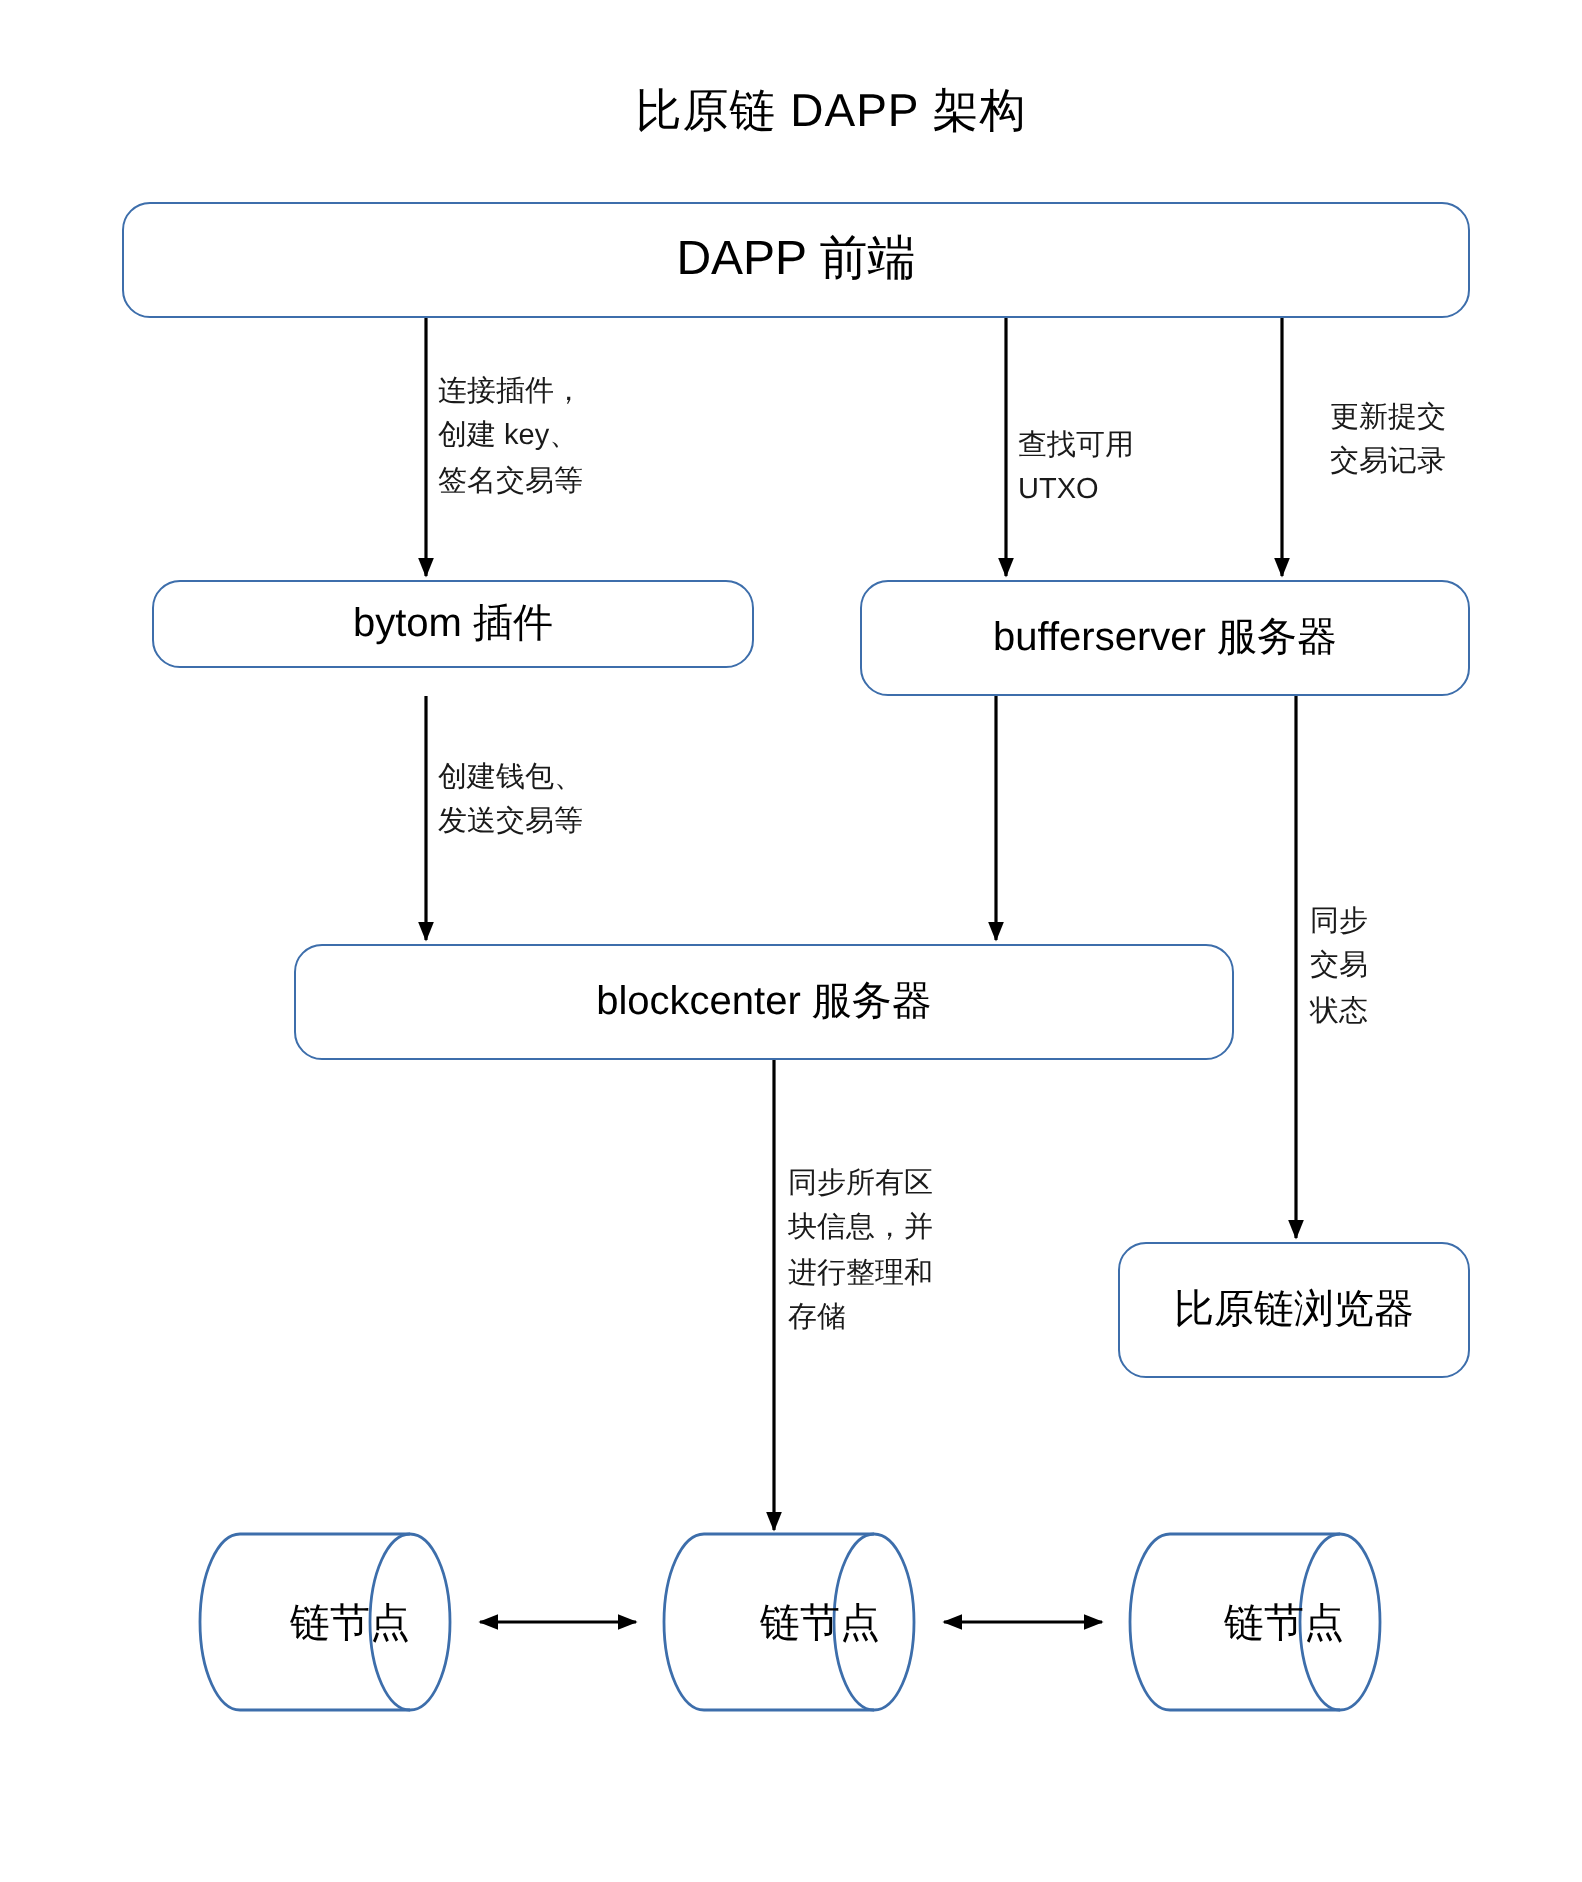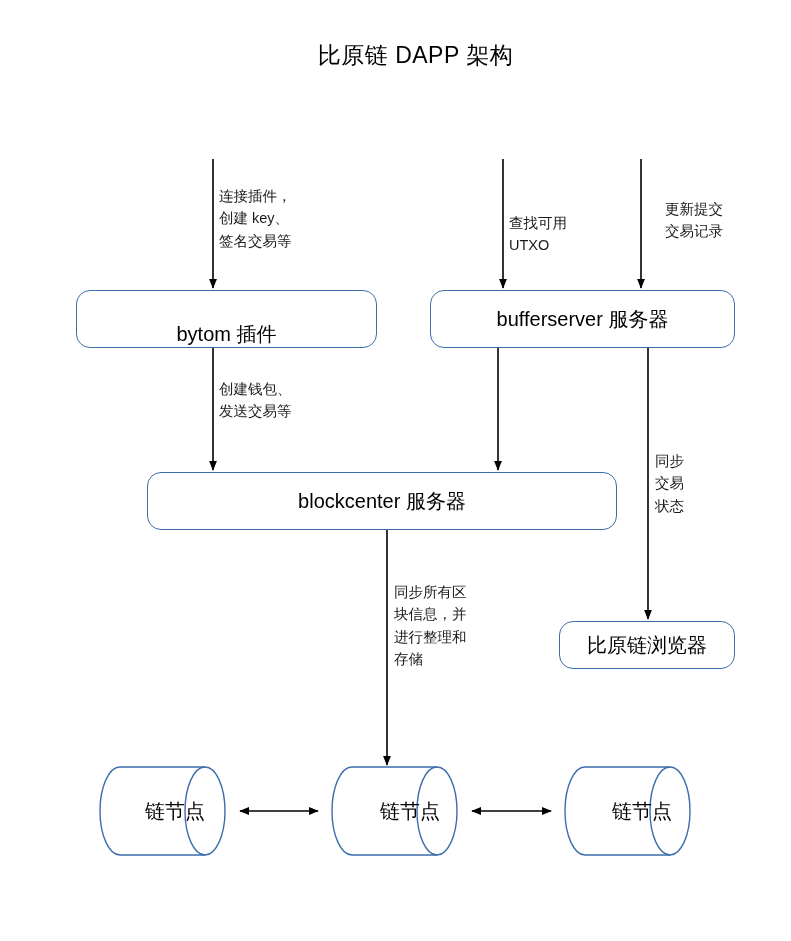--- a/index.html
+++ b/index.html
@@ -51,34 +51,33 @@
     text-align: center;
     font-size: 23px;
     letter-spacing: 0.5px;
     margin-left: 20px;
   }
   #node-dapp-frontend {
     left: 61px;  top: 101px;  width: 674px; height: 58px;
     font-size: 24px;
   }
   #node-bytom-plugin {
-    left: 76px;  top: 290px;  width: 301px; height: 58px;
-    font-size: 20px;
-    align-items: flex-end;
+    left: 76px;  top: 290px;  width: 301px; height: 44px;
+    font-size: 20px;
   }
   #node-bufferserver {
     left: 430px; top: 290px;  width: 305px; height: 58px;
     font-size: 20px;
   }
   #node-blockcenter {
     left: 147px; top: 472px;  width: 470px; height: 58px;
     font-size: 20px;
   }
   #node-explorer {
-    left: 559px; top: 621px;  width: 176px; height: 48px;
+    left: 559px; top: 621px;  width: 176px; height: 68px;
     font-size: 20px;
     text-align: center;
   }
   
   .cyl-label {
     position: absolute;
     font-size: 20px;
     white-space: nowrap;
     text-align: right;
   }
@@ -151,20 +150,23 @@
         <path d="M437,767 A20,44 0 0 0 437,855" fill="none"></path>
       </g>
 
       <g>
         <path d="M585,767 L670,767 A20,44 0 0 1 670,855 L585,855 A20,44 0 0 1 585,767 Z"></path>
         <path d="M670,767 A20,44 0 0 0 670,855" fill="none"></path>
       </g>
     </g>
   </svg>
 
+  <div class="node" id="node-dapp-frontend">
+    <span class="node-label">DAPP 前端</span>
+  </div>
 
   <div class="node" id="node-bytom-plugin">
     <span class="node-label">bytom 插件</span>
   </div>
 
   <div class="node" id="node-bufferserver">
     <span class="node-label">bufferserver 服务器</span>
   </div>
 
   <div class="node" id="node-blockcenter">

